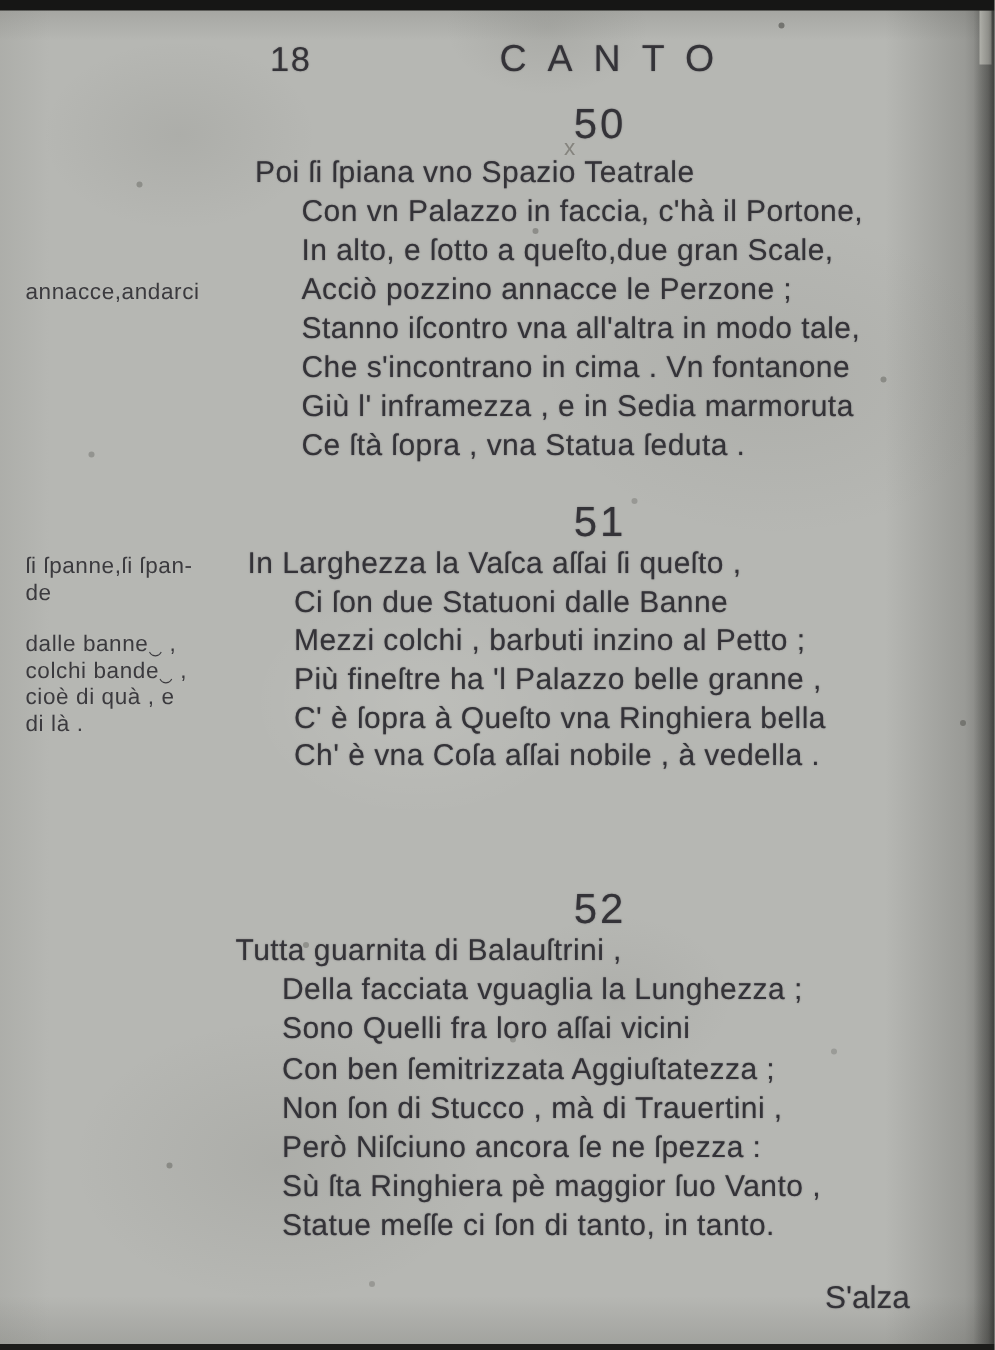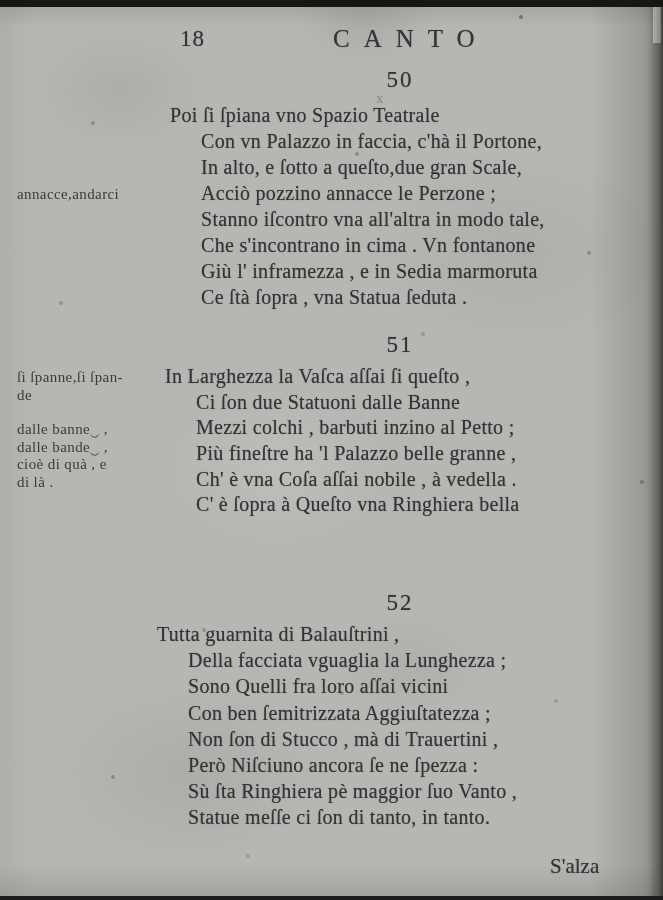--- a/index.html
+++ b/index.html
@@ -10,32 +10,32 @@
     background-color:#b6b7b3;
     background-image:
       radial-gradient(ellipse 130px 90px at 18% 10%, rgba(90,90,84,0.10), rgba(90,90,84,0) 70%),
       radial-gradient(ellipse 220px 150px at 78% 28%, rgba(95,95,88,0.09), rgba(95,95,88,0) 70%),
       radial-gradient(ellipse 160px 110px at 42% 52%, rgba(255,255,248,0.10), rgba(255,255,248,0) 70%),
       radial-gradient(ellipse 190px 130px at 28% 86%, rgba(85,85,78,0.10), rgba(85,85,78,0) 72%),
       radial-gradient(ellipse 110px 80px at 62% 74%, rgba(90,90,84,0.08), rgba(90,90,84,0) 70%),
       radial-gradient(ellipse 90px 60px at 55% 2%, rgba(80,80,74,0.12), rgba(80,80,74,0) 75%),
       linear-gradient(to right, rgba(118,118,112,0.14), rgba(0,0,0,0) 5%, rgba(0,0,0,0) 89%, rgba(52,52,48,0.22) 97%, rgba(35,35,32,0.45) 100%),
       linear-gradient(to bottom, rgba(60,60,56,0.18), rgba(0,0,0,0) 3%, rgba(0,0,0,0) 96%, rgba(70,70,64,0.20) 100%);
-    font-family:Liberation Serif, serif;
+    font-family:Liberation Sans, sans-serif;
     color:#343338;
   }
   .ink{ text-shadow:0 0 1px rgba(52,51,56,0.55); }
   .edge-top{ position:absolute; top:0; left:0; width:663px; height:7px; background:#161615; }
   .edge-bottom{ position:absolute; bottom:0; left:0; width:663px; height:4px; background:#1c1c1a; }
   .right-shadow{ position:absolute; top:0; right:0; width:14px; height:900px;
     background:linear-gradient(to right, rgba(30,30,28,0) 0%, rgba(30,30,28,0.30) 70%, rgba(20,20,18,0.55) 100%); }
   .corner-light{ position:absolute; top:7px; right:2px; width:8px; height:36px; background:#d3d3cc; opacity:.8; }
   .pagenum{ position:absolute; left:180px; top:26px; font-size:23px; letter-spacing:1px; }
   .running-title{ position:absolute; left:333px; top:25px; font-size:25px; letter-spacing:14px; }
-  .stanza-num{ position:absolute; left:150px; width:500px; text-align:center; font-size:23px; letter-spacing:2px; }
+  .stanza-num{ position:absolute; left:150px; width:500px; text-align:center; font-size:28px; letter-spacing:2px; }
   .mark-x{ position:absolute; font-size:15px; color:#85847e; text-shadow:none; }
   .stanza{ position:absolute; white-space:nowrap; font-size:20px; letter-spacing:0.3px; }
   .stanza .line{ height:var(--lh); line-height:var(--lh); }
   .stanza .line.cont{ margin-left:31px; }
   .margin-note{ position:absolute; font-size:15px; line-height:17.5px; letter-spacing:0.4px;
     color:#3b3a3e; white-space:nowrap; }
   .catchword{ position:absolute; left:550px; top:854px; font-size:21px; }
   .specks{ position:absolute; top:0; left:0; width:2px; height:2px; border-radius:50%;
     background:rgba(40,40,36,0.0);
     box-shadow:
@@ -77,30 +77,30 @@
   <div class="margin-note" style="left:17px;top:186px">
     <div>annacce,andarci</div>
   </div>
 
   <div class="stanza-num ink" style="top:332px">51</div>
   <div class="stanza ink" style="left:165px;top:364px;--lh:25.7px">
     <div class="line">In Larghezza la Vaſca aſſai ſi queſto ,</div>
     <div class="line cont">Ci ſon due Statuoni dalle Banne</div>
     <div class="line cont">Mezzi colchi , barbuti inzino al Petto ;</div>
     <div class="line cont">Più fineſtre ha 'l Palazzo belle granne ,</div>
+    <div class="line cont">C' è ſopra à Queſto vna Ringhiera bella</div>
     <div class="line cont">Ch' è vna Coſa aſſai nobile , à vedella .</div>
-    <div class="line cont">C' è ſopra à Queſto vna Ringhiera bella</div>
   </div>
   <div class="margin-note" style="left:17px;top:369px">
     <div>ſi ſpanne,ſi ſpan-</div>
     <div>de</div>
   </div>
   <div class="margin-note" style="left:17px;top:421px">
     <div>dalle banne‿ ,</div>
-    <div>dalle bande‿ ,</div>
+    <div>colchi bande‿ ,</div>
     <div>cioè di quà , e</div>
     <div>di là .</div>
   </div>
 
   <div class="stanza-num ink" style="top:590px">52</div>
   <div class="stanza ink" style="left:157px;top:621px;--lh:26.2px">
     <div class="line">Tutta guarnita di Balauſtrini ,</div>
     <div class="line cont">Della facciata vguaglia la Lunghezza ;</div>
     <div class="line cont">Sono Quelli fra loro aſſai vicini</div>
     <div class="line cont">Con ben ſemitrizzata Aggiuſtatezza ;</div>

